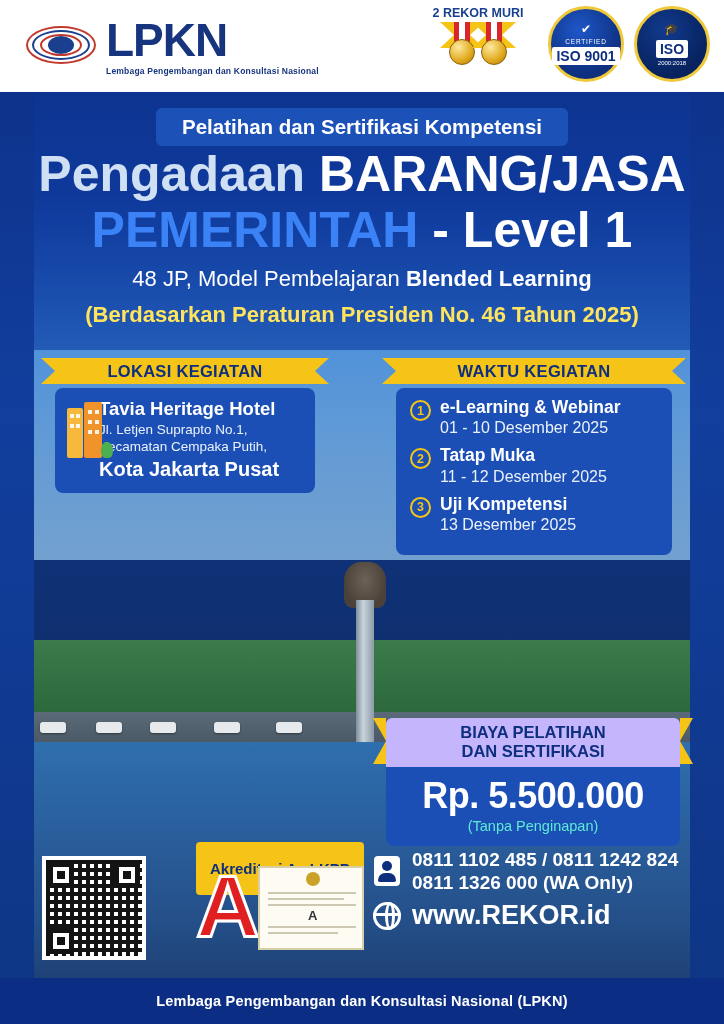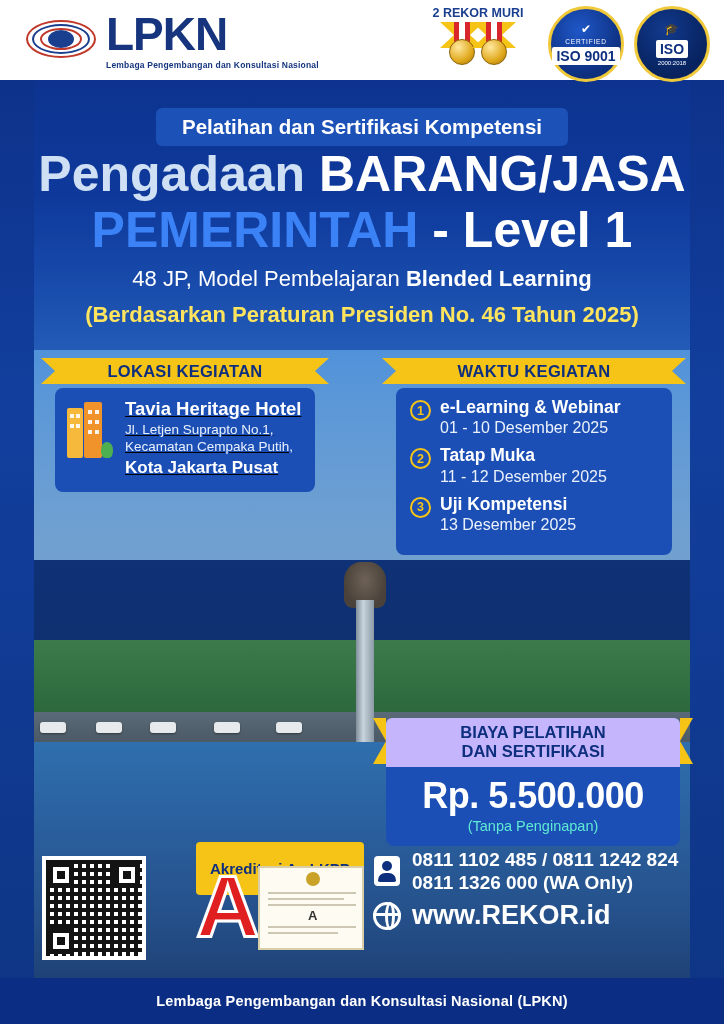--- a/index.html
+++ b/index.html
@@ -88,21 +88,21 @@
     position: absolute; left: 0; bottom: 0; width: 724px; height: 46px;
     background: #0b2e84;
     display: flex; align-items: center; justify-content: center;
   }
   .bottom-band span {
     color: #ffffff; font-size: 14.5px; font-weight: bold; letter-spacing: .2px;
   }
 
   
   .header {
-    position: absolute; left: 0; top: 0; width: 724px; height: 80px;
+    position: absolute; left: 0; top: 0; width: 724px; height: 92px;
     background: #ffffff;
     display: flex; align-items: center;
   }
   .logo-wrap { display: flex; align-items: center; padding-left: 22px; }
   .logo-mark {
     width: 78px; height: 52px; position: relative; margin-right: 6px;
   }
   .logo-mark .ring {
     position: absolute; border: 2px solid #c0392b; border-radius: 50%;
   }
@@ -211,24 +211,24 @@
   }
   .hotel-icon .t1 { left: 0; top: 6px; width: 16px; height: 50px; background:#f6b93b; }
   .hotel-icon .t2 { left: 17px; top: 0; width: 18px; height: 56px; background:#f0932b; }
   .hotel-icon .win {
     position: absolute; width: 4px; height: 4px; background: #ffffff; opacity:.9;
   }
   .hotel-icon .bush {
     position: absolute; left: 34px; top: 40px; width: 12px; height: 16px;
     background: #4caf50; border-radius: 50% 50% 40% 40%;
   }
-  .card-lokasi .txt { margin-left: 58px; text-decoration: underline; }
+  .card-lokasi .txt { margin-left: 32px; }
   .card-lokasi .l1 { color: #ffffff; font-size: 18.5px; font-weight: bold; }
   .card-lokasi .l2 { color: #e9f1fc; font-size: 13.5px; line-height: 1.25; margin-top: 2px; }
-  .card-lokasi .l3 { color: #ffffff; font-size: 17px; font-weight: bold; margin-top: 2px; }
+  .card-lokasi .l3 { color: #ffffff; font-size: 20px; font-weight: bold; margin-top: 2px; }
 
   .card-waktu {
     position: absolute; left: 396px; top: 358px; width: 276px;
   }
   .card-waktu .body {
     background: #1b4fb5; border-radius: 8px; padding: 10px 12px 12px 14px;
     margin-top: 4px; min-height: 158px;
   }
   .wrow { display: flex; align-items: flex-start; margin-bottom: 9px; }
   .wnum {

